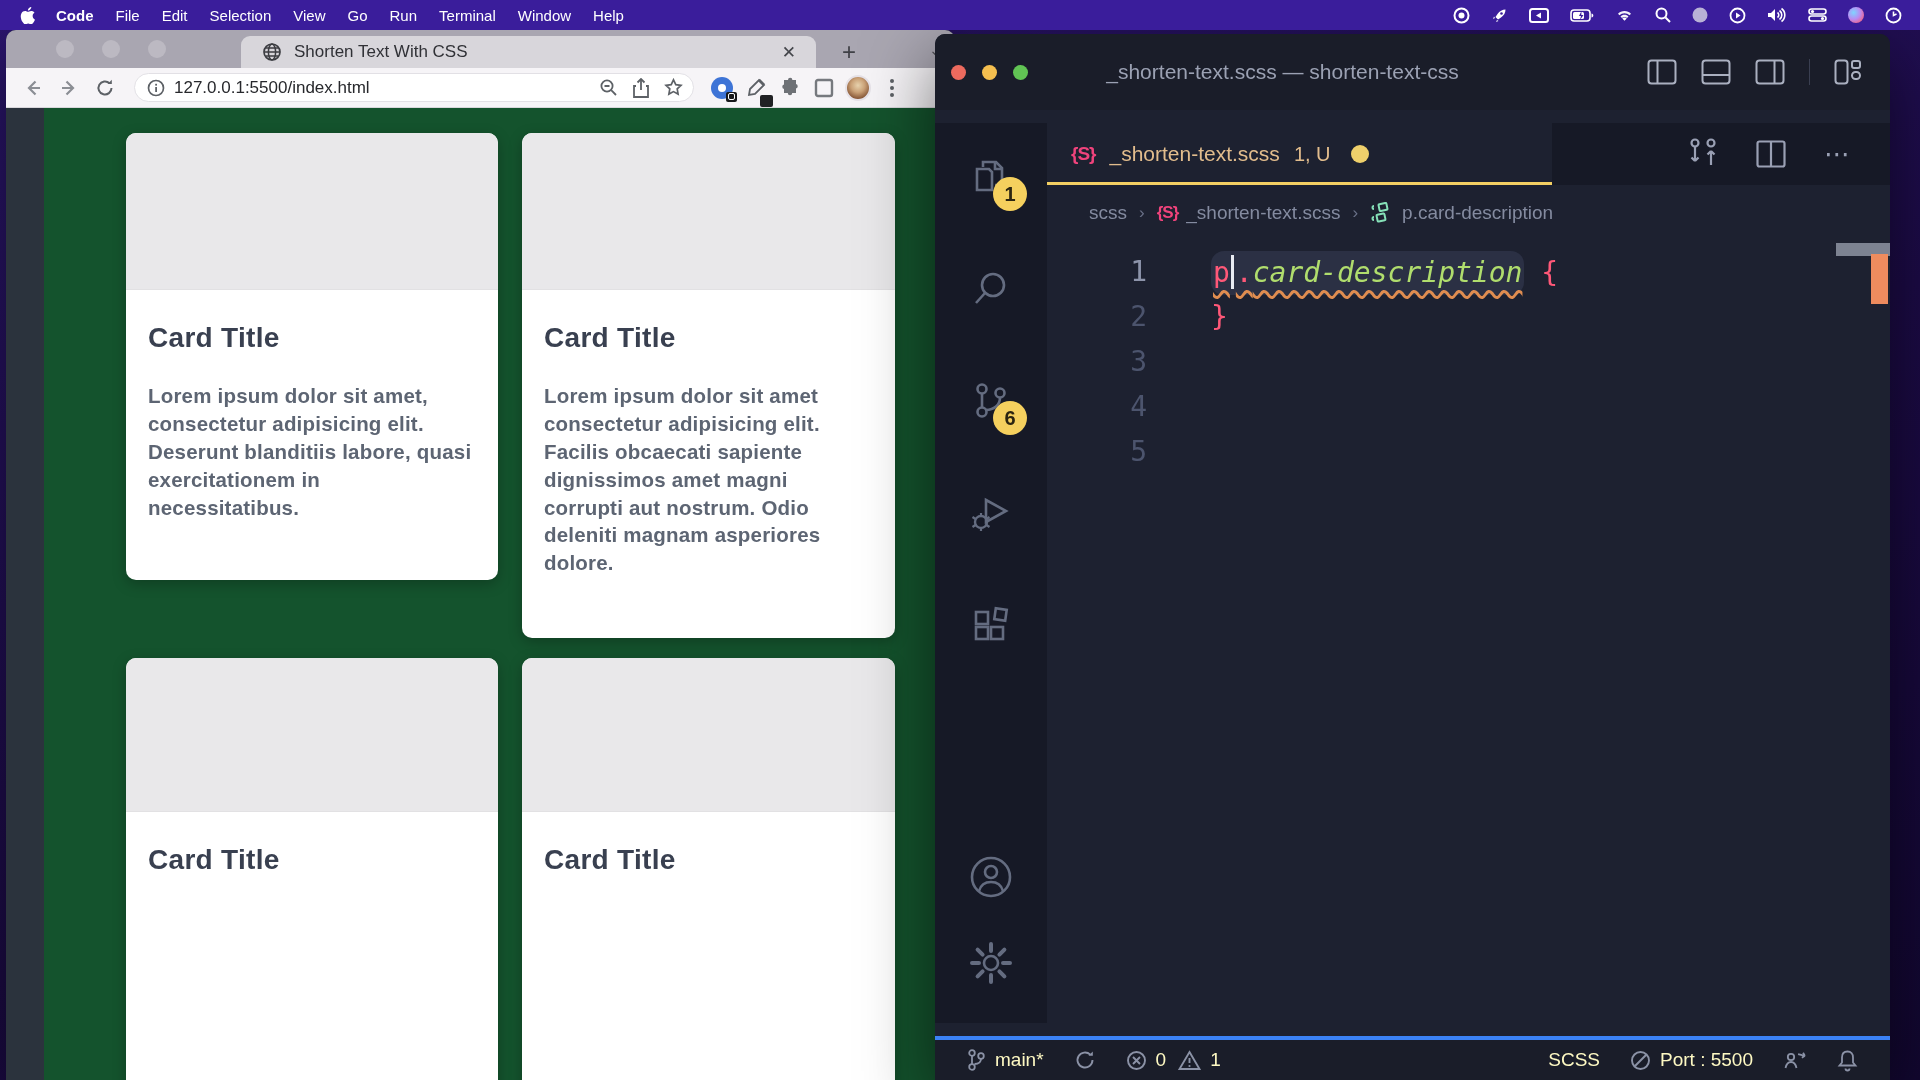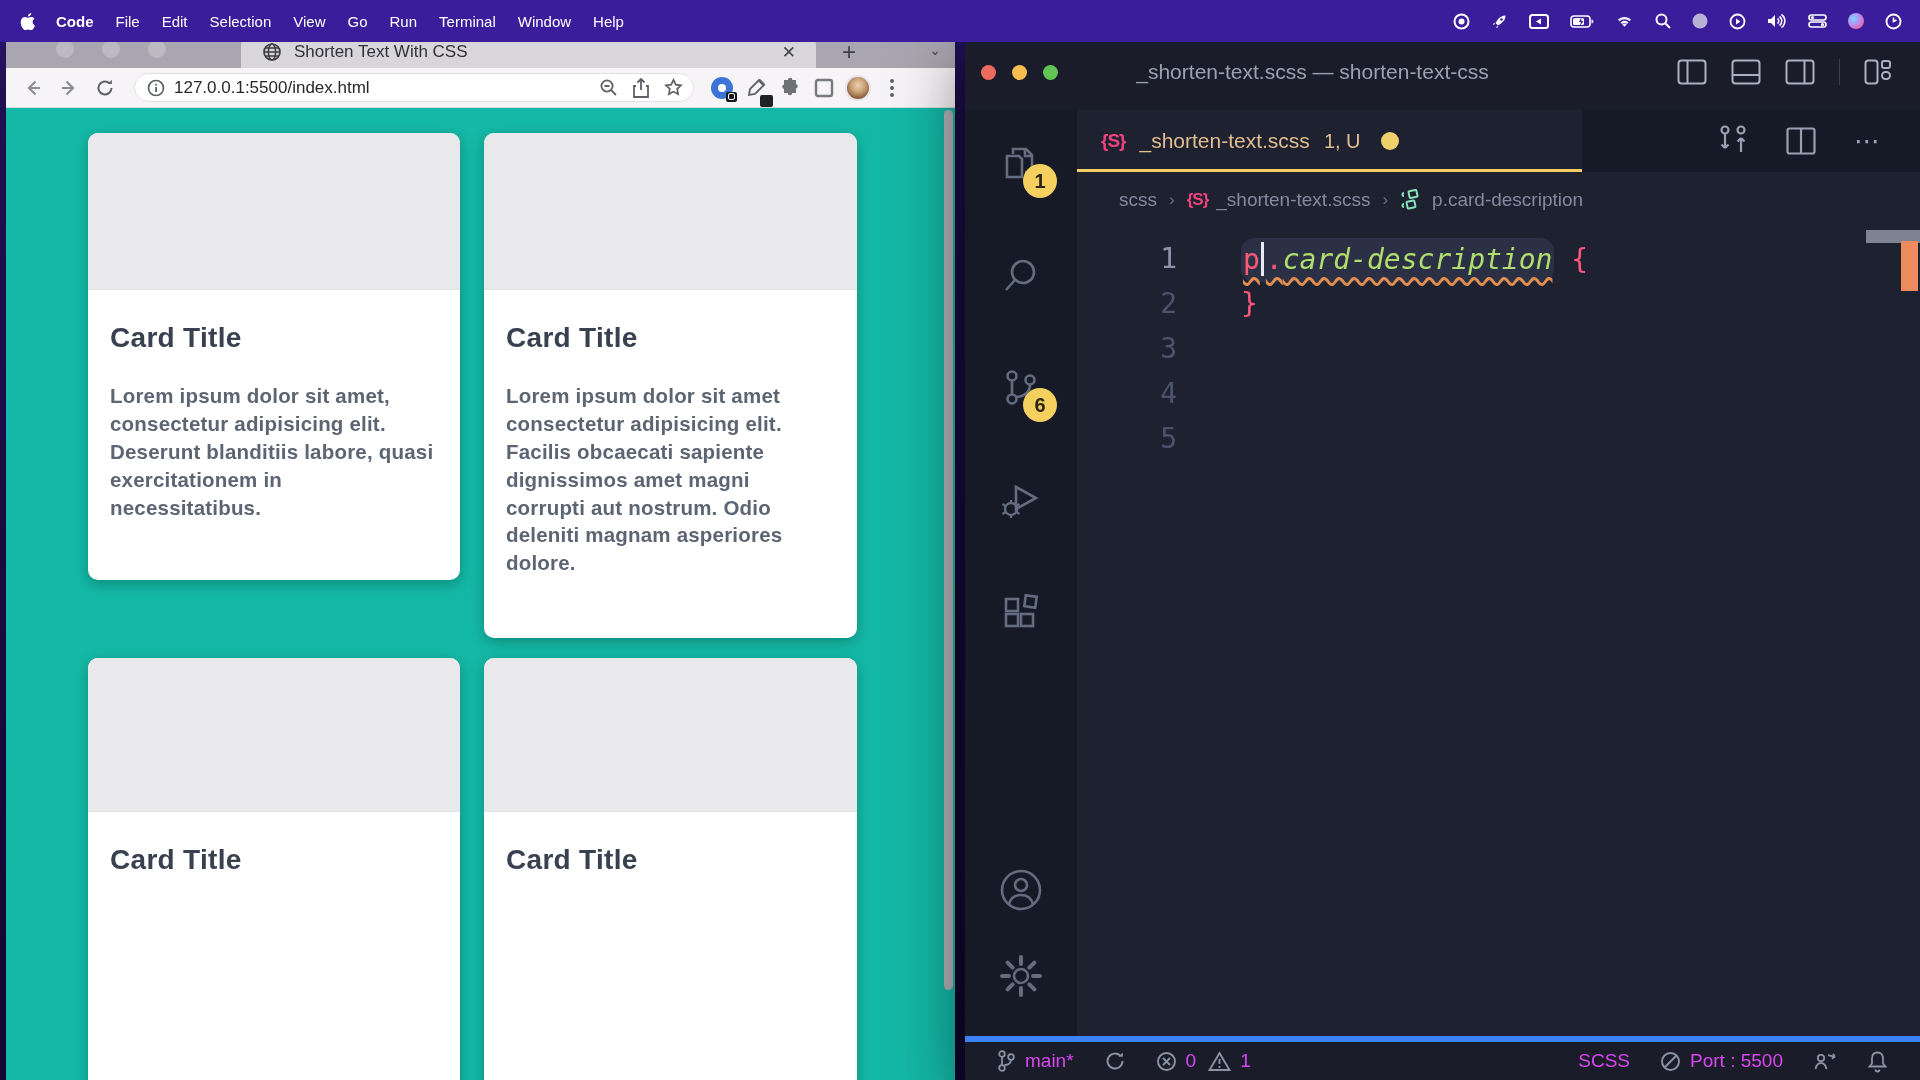--- a/index.html
+++ b/index.html
@@ -1,21 +1,21 @@
 <!DOCTYPE html>
 <html><head>
 <meta charset="utf-8">
 <style>
   * { margin:0; padding:0; box-sizing:border-box; }
   html,body { width:1920px; height:1080px; overflow:hidden;
     font-family:"Liberation Sans","DejaVu Sans",sans-serif;
     background:linear-gradient(160deg,#2c1670 0%,#1c0b46 55%,#120730 100%); }
 
   
-  .menubar{position:absolute;top:0;left:0;width:1920px;height:42px;background:#3a1d9b;
+  .menubar{position:absolute;top:0;left:0;width:1920px;height:30px;background:#3a1d9b;
     display:flex;align-items:center;color:#fff;font-size:15px;z-index:50;}
   .menubar .apple{margin:0 10px 0 20px;font-size:16px;}
   .menubar .menu-item{padding:0 11px;}
   .menubar .menu-item.app{font-weight:bold;}
   .menubar .spacer{flex:1;}
   .mb-icons{display:flex;align-items:center;gap:21px;margin-right:18px;}
   .mb-icons svg{display:block;}
   .siri-dot{width:16px;height:16px;border-radius:50%;
     background:radial-gradient(circle at 35% 35%,#7fd4ff 0%,#b98cf2 45%,#e66a9a 75%,#3b2a8f 100%);}
 
@@ -47,36 +47,36 @@
   .onep .lockbadge{position:absolute;right:-4px;bottom:-3px;width:11px;height:10px;background:#17181b;border-radius:2px;
     display:flex;align-items:center;justify-content:center;}
   .onep .lockbadge:before{content:"";width:5px;height:5px;border:1.4px solid #fff;border-radius:2px;}
   .dropper-badge{position:absolute;right:-3px;bottom:-5px;width:13px;height:12px;background:#202124;border-radius:2px;}
   .avatar{width:26px;height:26px;border-radius:50%;
     background:radial-gradient(circle at 50% 38%,#e8d3ae 0%,#caa177 40%,#8a5a3a 75%,#6e4224 100%);
     border:2px solid #e6e2e8;}
   .kebab{display:flex;flex-direction:column;gap:3px;align-items:center;}
   .kebab i{width:4px;height:4px;border-radius:50%;background:#5d6166;}
 
-  .page{flex:1;background:#14b8a6;position:relative;overflow:hidden;}
+  .page{flex:1;background:#14532d;position:relative;overflow:hidden;margin-left:38px;}
   .pg-scroll{position:absolute;right:2px;top:2px;width:9px;height:880px;background:#b4b4b9;border-radius:5px;}
   .card{position:absolute;background:#ffffff;border-radius:10px;overflow:hidden;box-shadow:0 4px 14px rgba(0,0,0,.25);}
   .card .ph{background:#e9e8ea;border-bottom:1px solid #e2e1e3;}
   .card .body{padding:32px 24px 0 22px;}
   .card h2{font-size:28px;font-weight:bold;color:#394050;letter-spacing:.3px;}
   .card p{margin-top:28px;font-size:20.5px;font-weight:bold;color:#5d6573;line-height:1.36;letter-spacing:.2px;}
   .c1{left:82px;top:25px;width:372px;height:447px;}
   .c2{left:478px;top:25px;width:373px;height:505px;}
   .c3{left:82px;top:550px;width:372px;height:560px;}
   .c4{left:478px;top:550px;width:373px;height:560px;}
   .c1 .ph,.c2 .ph{height:157px;} .c3 .ph,.c4 .ph{height:154px;}
 
   
-  .vscode{left:965px;top:34px;width:955px;height:1046px;border-radius:10px 10px 0 0;overflow:hidden;
-    display:flex;flex-direction:column;background:#1d2130;color:#8b92a6;}
+  .vscode{left:935px;top:34px;width:955px;height:1046px;border-radius:10px 10px 0 0;overflow:hidden;
+    display:flex;flex-direction:column;background:#1d2130;color:#8b92a6;gap:13px;}
   .vs-title{height:76px;background:#1a1d29;display:flex;align-items:center;flex:0 0 auto;padding:0 28px 0 16px;}
   .vs-lights{display:flex;gap:16px;margin-right:10px;}
   .vs-light{width:15px;height:15px;border-radius:50%;}
   .vl-red{background:#ec6a5e;} .vl-yellow{background:#f5bf4f;} .vl-green{background:#61c454;}
   .vs-title .wt{flex:1;text-align:center;font-size:21px;color:#9ba1b3;padding-right:120px;white-space:nowrap;}
   .layout-ics{display:flex;align-items:center;gap:24px;color:#aab0c0;}
   .layout-ics .divider{width:1px;height:26px;background:#3a3f51;}
 
   .vs-main{flex:1;display:flex;min-height:0;}
   .activitybar{width:112px;background:#161926;display:flex;flex-direction:column;align-items:center;
@@ -110,22 +110,22 @@
   .ln.active{color:#8d94aa;}
   .ct{margin-left:64px;white-space:pre;}
   .hl{background:#2b3044;border-radius:13px;padding:5px 2px 6px 2px;
     text-decoration:underline wavy #e08d50 2.5px;text-underline-offset:8px;}
   .tok-pink{color:#ff5878;}
   .tok-green{color:#b0dd6d;font-style:italic;}
   .cursor{display:inline-block;width:3px;height:34px;background:#e8ebf2;vertical-align:-7px;margin:0 2px 0 1px;}
   .ovr-slider{position:absolute;top:2px;right:0;width:54px;height:13px;background:rgba(190,196,210,.6);}
   .ovr-warn{position:absolute;top:13px;right:2px;width:17px;height:50px;background:#ee8c5e;}
 
-  .statusbar{height:44px;background:#1a1d29;border-top:6px solid #3b82f6;display:flex;align-items:center;
-    padding:0 32px;font-size:19px;color:#d946ef;gap:30px;flex:0 0 auto;}
+  .statusbar{height:44px;background:#1a1d29;border-top:4px solid #3b82f6;display:flex;align-items:center;
+    padding:0 32px;font-size:19px;color:#fef9c3;gap:30px;flex:0 0 auto;}
   .sb-item{display:flex;align-items:center;gap:9px;white-space:nowrap;}
   .sb-group{display:flex;align-items:center;gap:12px;}
   .sb-spacer{flex:1;}
   svg{display:block;}
 </style>
 </head>
 <body>
 
 <div class="menubar">
   <span class="apple">

